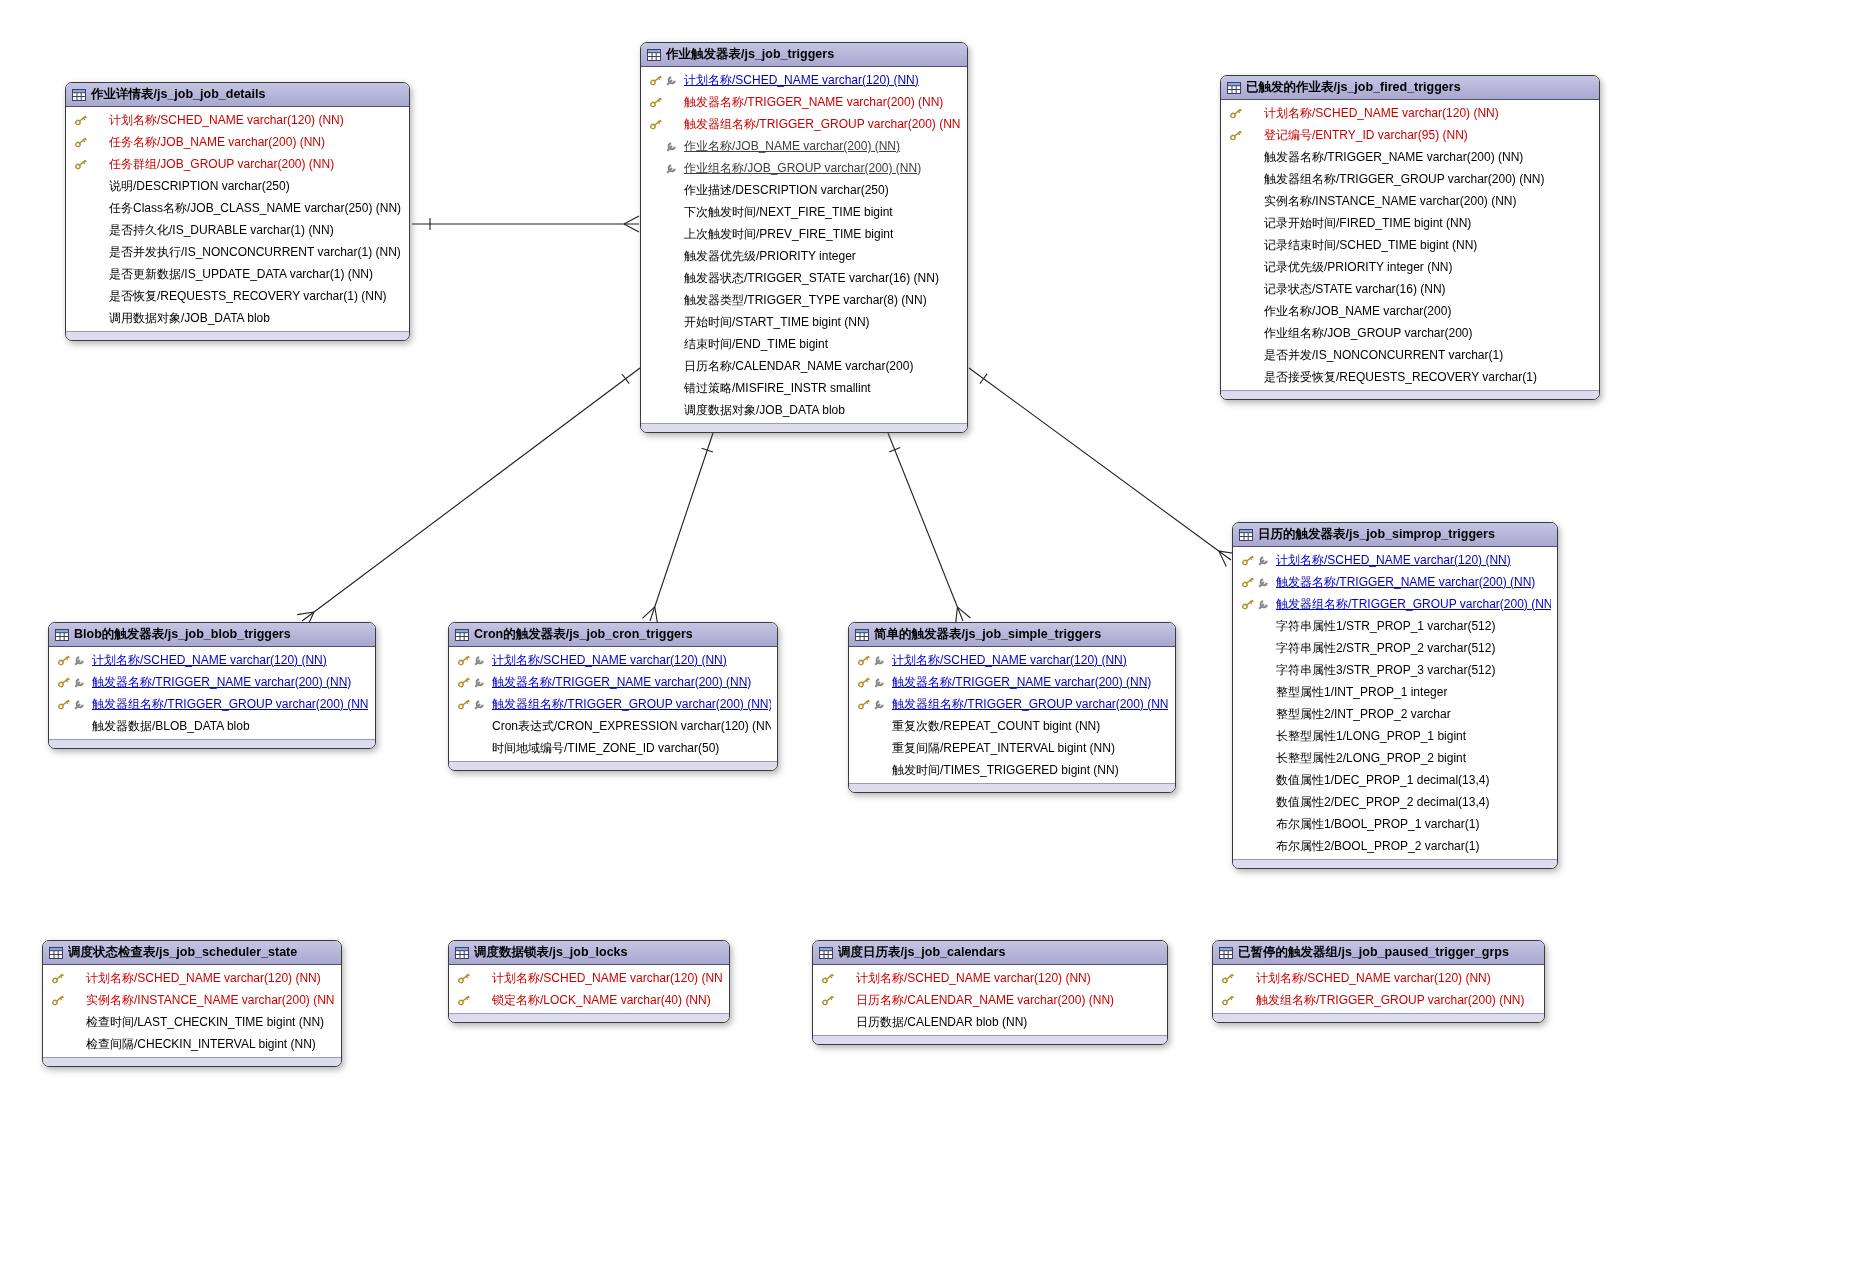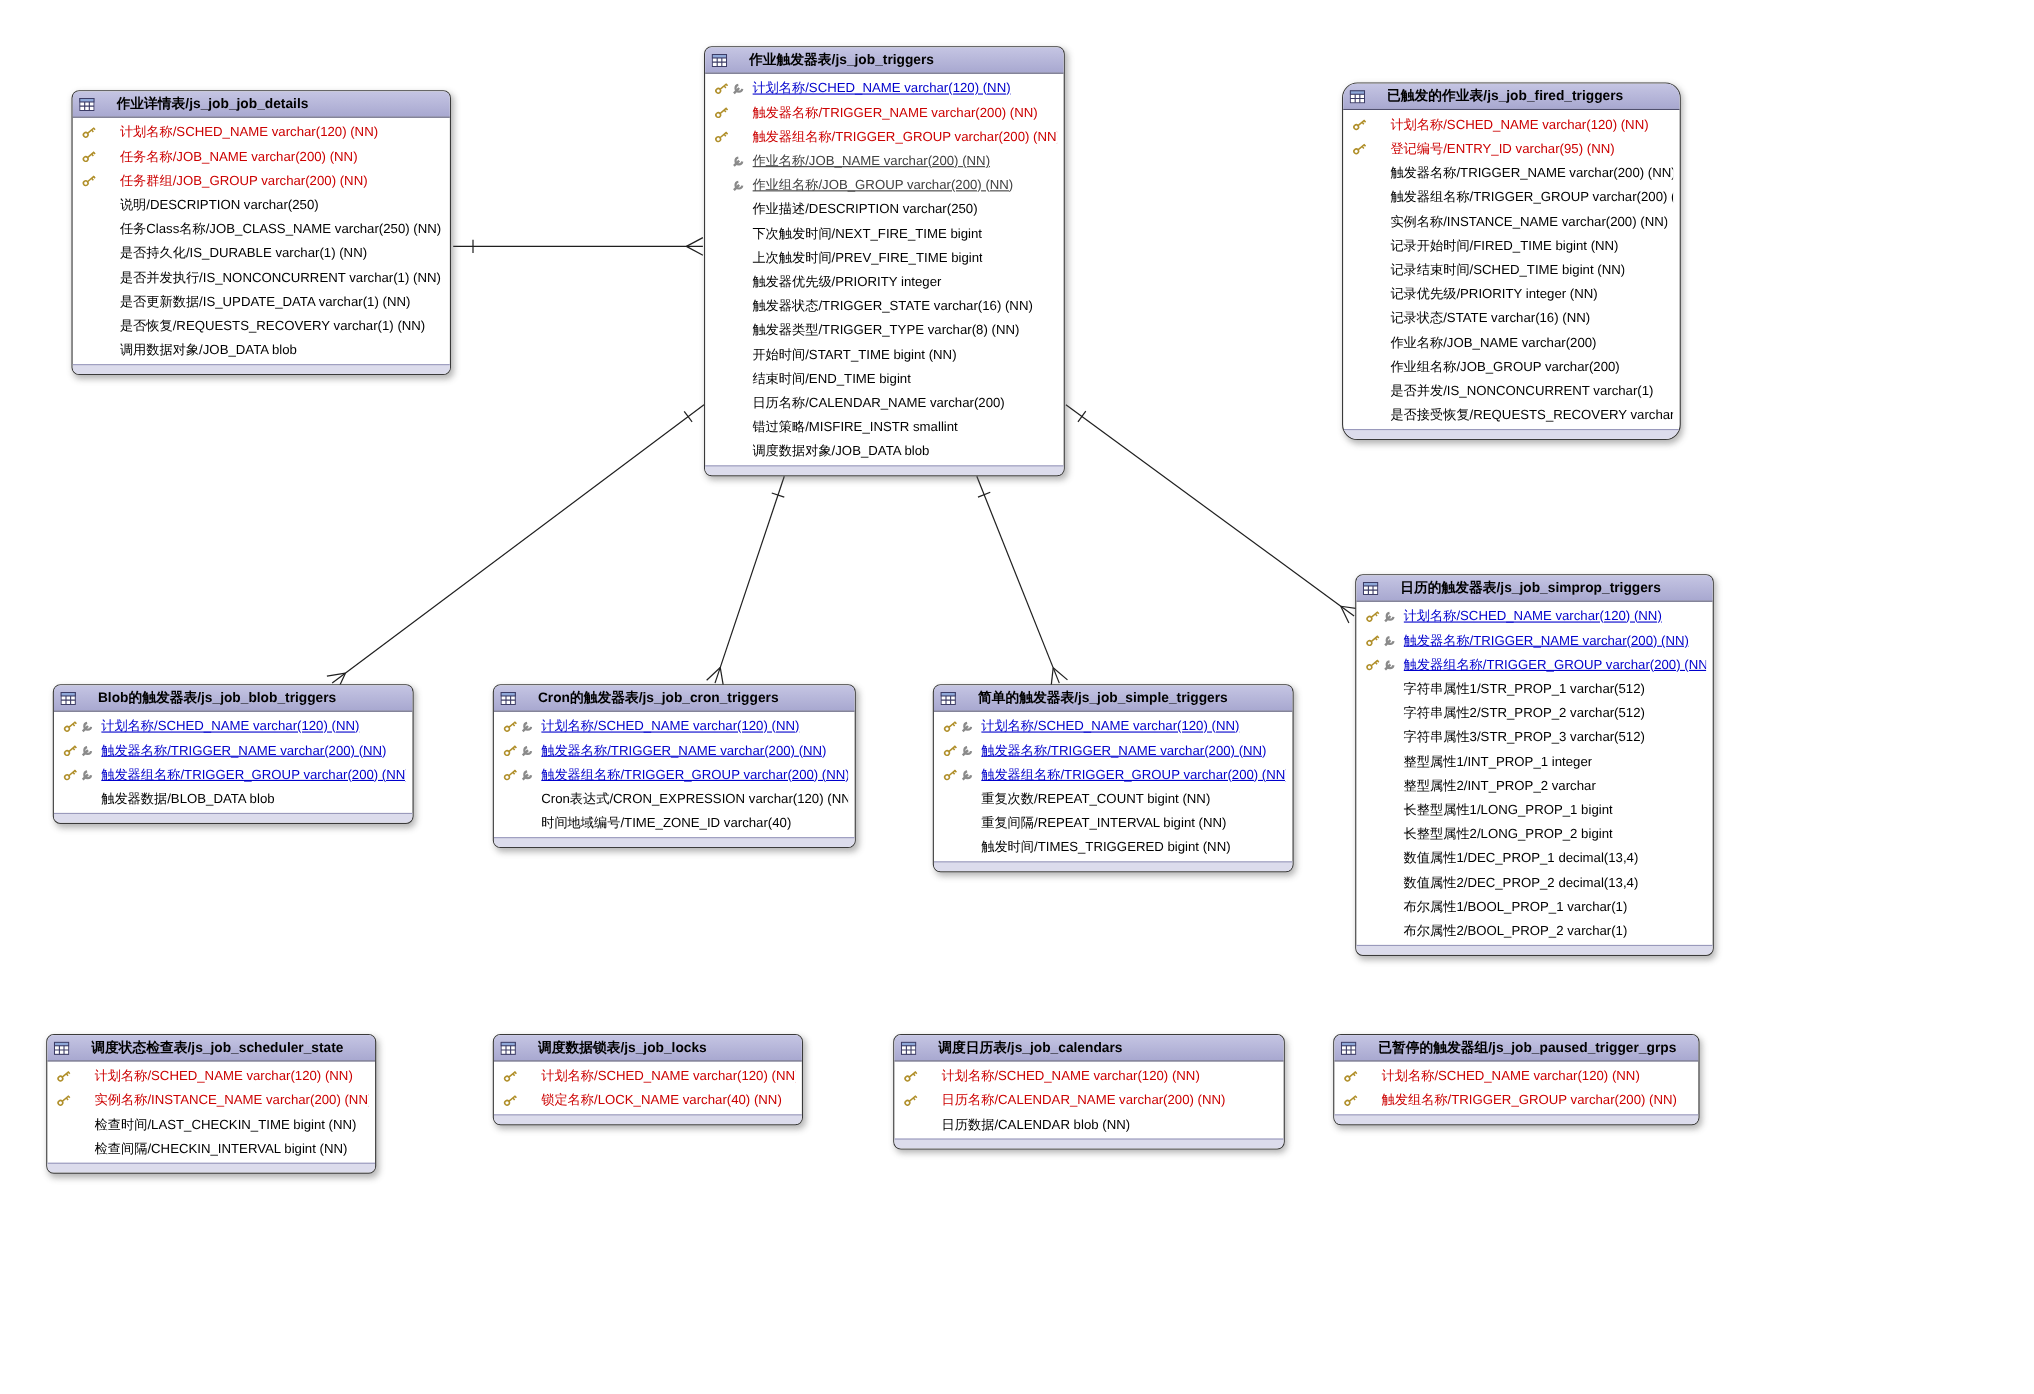--- a/index.html
+++ b/index.html
@@ -21,21 +21,21 @@
     border: 1px solid #3a3a3a;
     border-radius: 7px;
     box-shadow: 2px 3px 6px rgba(90,90,90,0.45);
     overflow: hidden;
   }
   .table-header {
     height: 24px;
     background: linear-gradient(#c5c5e3, #a8a8d0);
     border-bottom: 1px solid #50506e;
     display: flex; align-items: center;
-    padding: 0 6px; gap: 20px;
+    padding: 0 6px; gap: 5px;
   }
   .tbl-icon { display: flex; align-items: center; flex: 0 0 auto; }
   .tbl-title {
     font-size: 12.5px; font-weight: bold; color: #000;
     white-space: nowrap; overflow: hidden;
   }
   .table-body { padding: 2px 0; }
   .col-row { height: 22px; display: flex; align-items: center; padding: 0 6px 0 8px; }
   .icon-slot { width: 16px; flex: 0 0 16px; display: flex; align-items: center; }
   .col-text {
@@ -305,21 +305,21 @@
     <span class="col-text">错过策略/MISFIRE_INSTR smallint</span>
   </div>
         <div class="col-row k-col">
     <span class="icon-slot slot-key"></span>
     <span class="icon-slot slot-wrench"></span>
     <span class="col-text">调度数据对象/JOB_DATA blob</span>
   </div>
       </div>
     <div class="table-footer"></div>
   </div>
-    <div class="table-box" style="left: 1220px; top: 75px; width: 308px; border-radius: 14px;">
+    <div class="table-box" style="left: 1220px; top: 75px; width: 380px;">
     <div class="table-header">
       <span class="tbl-icon">
           <svg width="14" height="12" viewBox="0 0 14 12">
             <rect x="0.5" y="0.5" width="13" height="11" fill="#ffffff" stroke="#3c3c66"></rect>
             <rect x="0.5" y="0.5" width="13" height="3.2" fill="#8fa8d8" stroke="#3c3c66"></rect>
             <line x1="0.5" y1="7.5" x2="13.5" y2="7.5" stroke="#3c3c66"></line>
             <line x1="5" y1="3.7" x2="5" y2="11.5" stroke="#3c3c66"></line>
             <line x1="9.2" y1="3.7" x2="9.2" y2="11.5" stroke="#3c3c66"></line>
           </svg>
         </span>
@@ -575,21 +575,21 @@
     <span class="col-text">触发器组名称/TRIGGER_GROUP varchar(200) (NN)</span>
   </div>
         <div class="col-row k-col">
     <span class="icon-slot slot-key"></span>
     <span class="icon-slot slot-wrench"></span>
     <span class="col-text">Cron表达式/CRON_EXPRESSION varchar(120) (NN)</span>
   </div>
         <div class="col-row k-col">
     <span class="icon-slot slot-key"></span>
     <span class="icon-slot slot-wrench"></span>
-    <span class="col-text">时间地域编号/TIME_ZONE_ID varchar(40)</span>
+    <span class="col-text">时间地域编号/TIME_ZONE_ID varchar(50)</span>
   </div>
       </div>
     <div class="table-footer"></div>
   </div>
     <div class="table-box" style="left: 848px; top: 622px; width: 328px;">
     <div class="table-header">
       <span class="tbl-icon">
           <svg width="14" height="12" viewBox="0 0 14 12">
             <rect x="0.5" y="0.5" width="13" height="11" fill="#ffffff" stroke="#3c3c66"></rect>
             <rect x="0.5" y="0.5" width="13" height="3.2" fill="#8fa8d8" stroke="#3c3c66"></rect>

